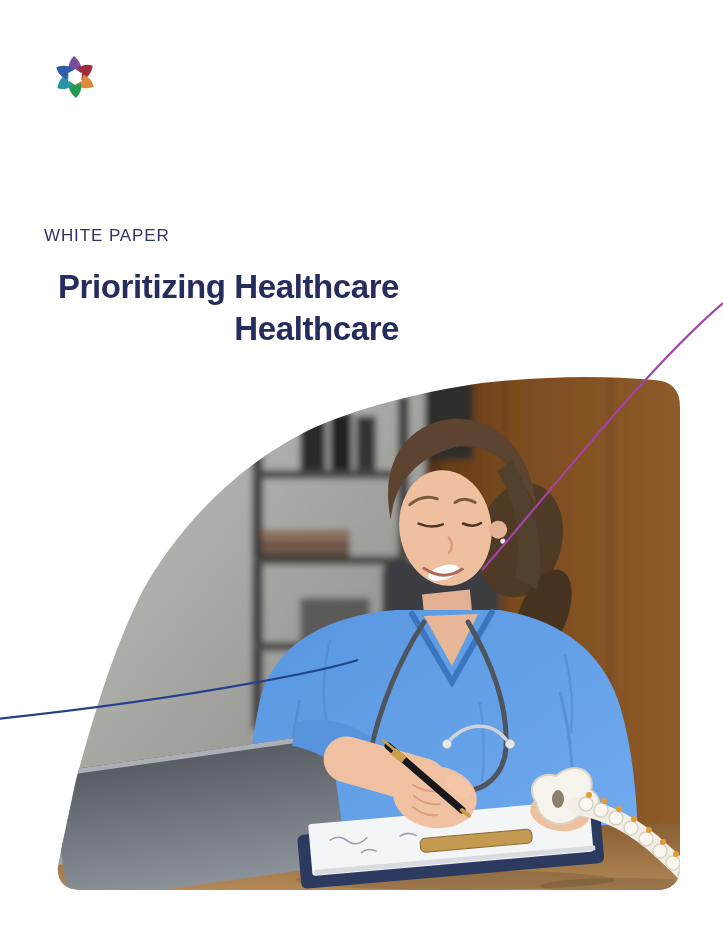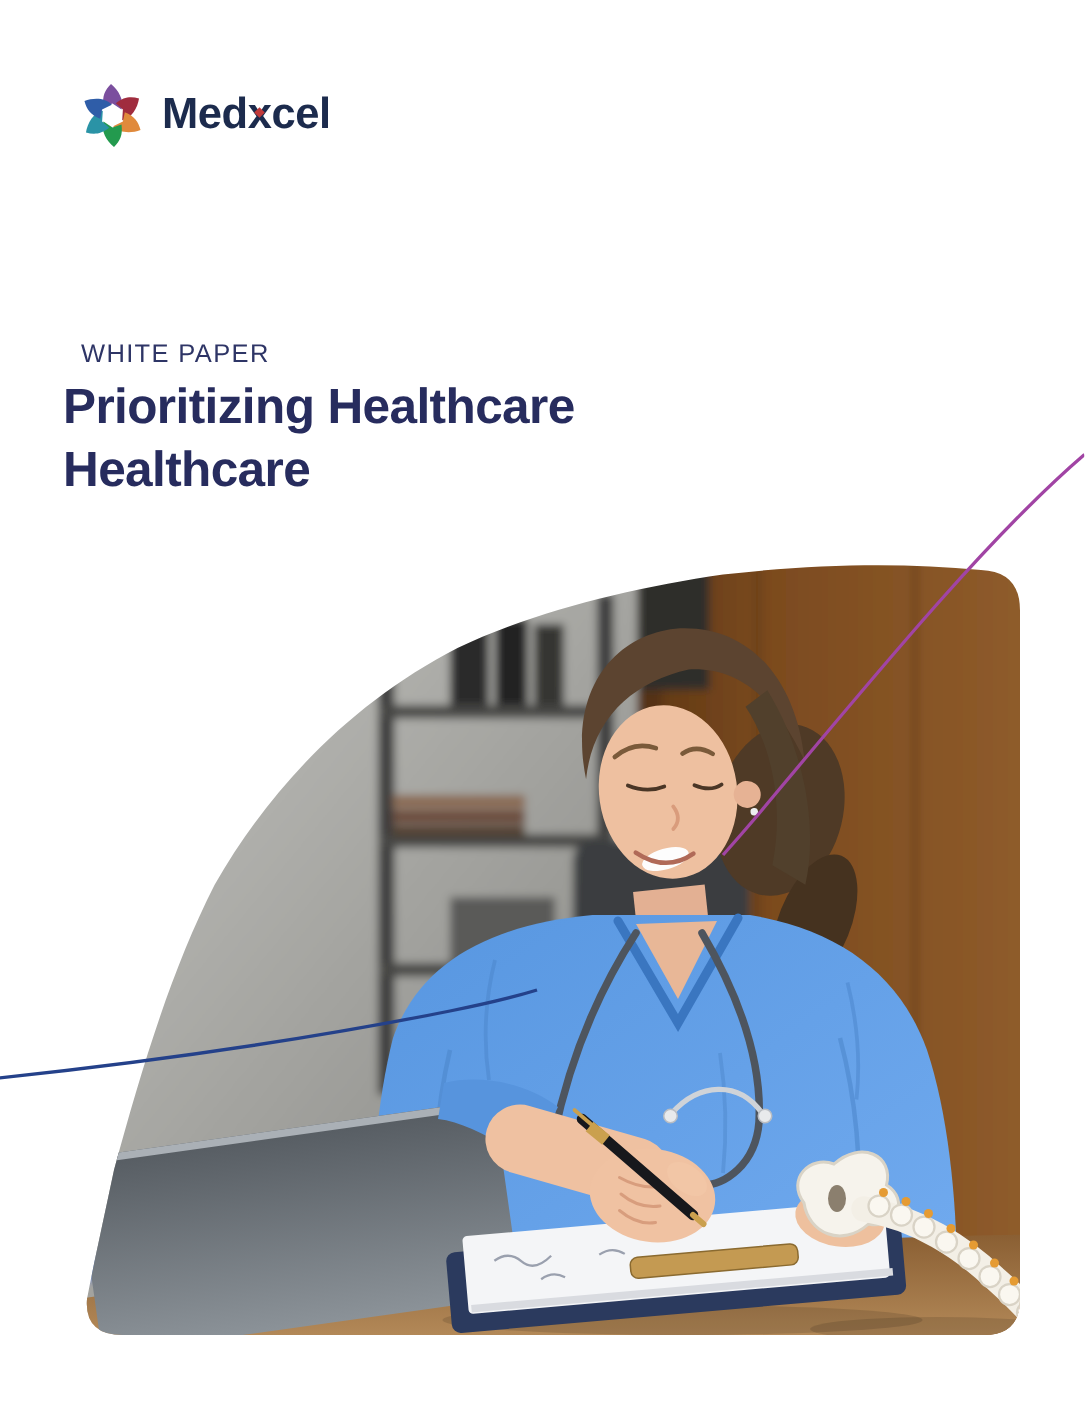--- a/index.html
+++ b/index.html
@@ -10,42 +10,41 @@
   .page{position:absolute;inset:0;background:#ffffff;}
   .logo{position:absolute;left:52px;top:52px;display:flex;align-items:center;gap:10px;}
   .logo-icon{width:46px;height:48px;display:block;}
   .wordmark{font-size:29px;font-weight:700;color:#1c2b4d;letter-spacing:-0.3px;line-height:1;}
   .wordmark .xchar{position:relative;display:inline-block;}
   .wordmark .xchar::after{
     content:"";position:absolute;left:50%;top:47%;width:5px;height:5px;background:#c13a3a;
     transform:translate(-50%,-50%) rotate(45deg);
   }
   .eyebrow{position:absolute;left:44px;top:226px;font-size:17px;letter-spacing:0.9px;
-    color:#2e3566;font-weight:400;margin-left:10px;}
-  .title{position:absolute;left:42px;top:250px;margin:0;font-size:33px;line-height:42px;
-    font-weight:700;color:#272c5e;letter-spacing:-0.4px;}
+    color:#2e3566;font-weight:400;}
+  .title{position:absolute;left:42px;top:250px;margin:16px;font-size:33px;line-height:42px;
+    font-weight:700;color:#272c5e;letter-spacing:-0.4px;text-align:right;}
   .cover-art{position:absolute;left:0;top:0;width:723px;height:939px;display:block;}
 </style>
 </head>
 <body>
 
 <div class="page">
 
   <div class="logo">
     <svg class="logo-icon" viewBox="0 0 46 48" aria-hidden="true">
       <g transform="translate(23,25)">
         <path d="M-1,-21 C4,-17 8,-10 6,-4 L0,-8 L-6,-6 C-7,-13 -5,-17 -1,-21 Z" fill="#7b4f9e"></path>
         <path d="M-1,-21 C4,-17 8,-10 6,-4 L0,-8 L-6,-6 C-7,-13 -5,-17 -1,-21 Z" fill="#a02c3e" transform="rotate(60)"></path>
         <path d="M-1,-21 C4,-17 8,-10 6,-4 L0,-8 L-6,-6 C-7,-13 -5,-17 -1,-21 Z" fill="#e08a3c" transform="rotate(120)"></path>
         <path d="M-1,-21 C4,-17 8,-10 6,-4 L0,-8 L-6,-6 C-7,-13 -5,-17 -1,-21 Z" fill="#239a4e" transform="rotate(180)"></path>
         <path d="M-1,-21 C4,-17 8,-10 6,-4 L0,-8 L-6,-6 C-7,-13 -5,-17 -1,-21 Z" fill="#2a93a6" transform="rotate(240)"></path>
         <path d="M-1,-21 C4,-17 8,-10 6,-4 L0,-8 L-6,-6 C-7,-13 -5,-17 -1,-21 Z" fill="#2f5da8" transform="rotate(300)"></path>
       </g>
     </svg>
-    <div class="wordmark"><span>Med</span><span class="xchar">x</span><span>cel</span></div>
   </div>
 
   <div class="eyebrow">WHITE PAPER</div>
   <h1 class="title">
     <div>Prioritizing Healthcare</div>
     <div>Healthcare</div>
   </h1>
 
   <svg class="cover-art" viewBox="0 0 723 939" role="img" aria-label="Smiling healthcare professional in blue scrubs with a stethoscope writing notes on a clipboard at a wooden desk with a laptop and a spine model">
     <defs>

